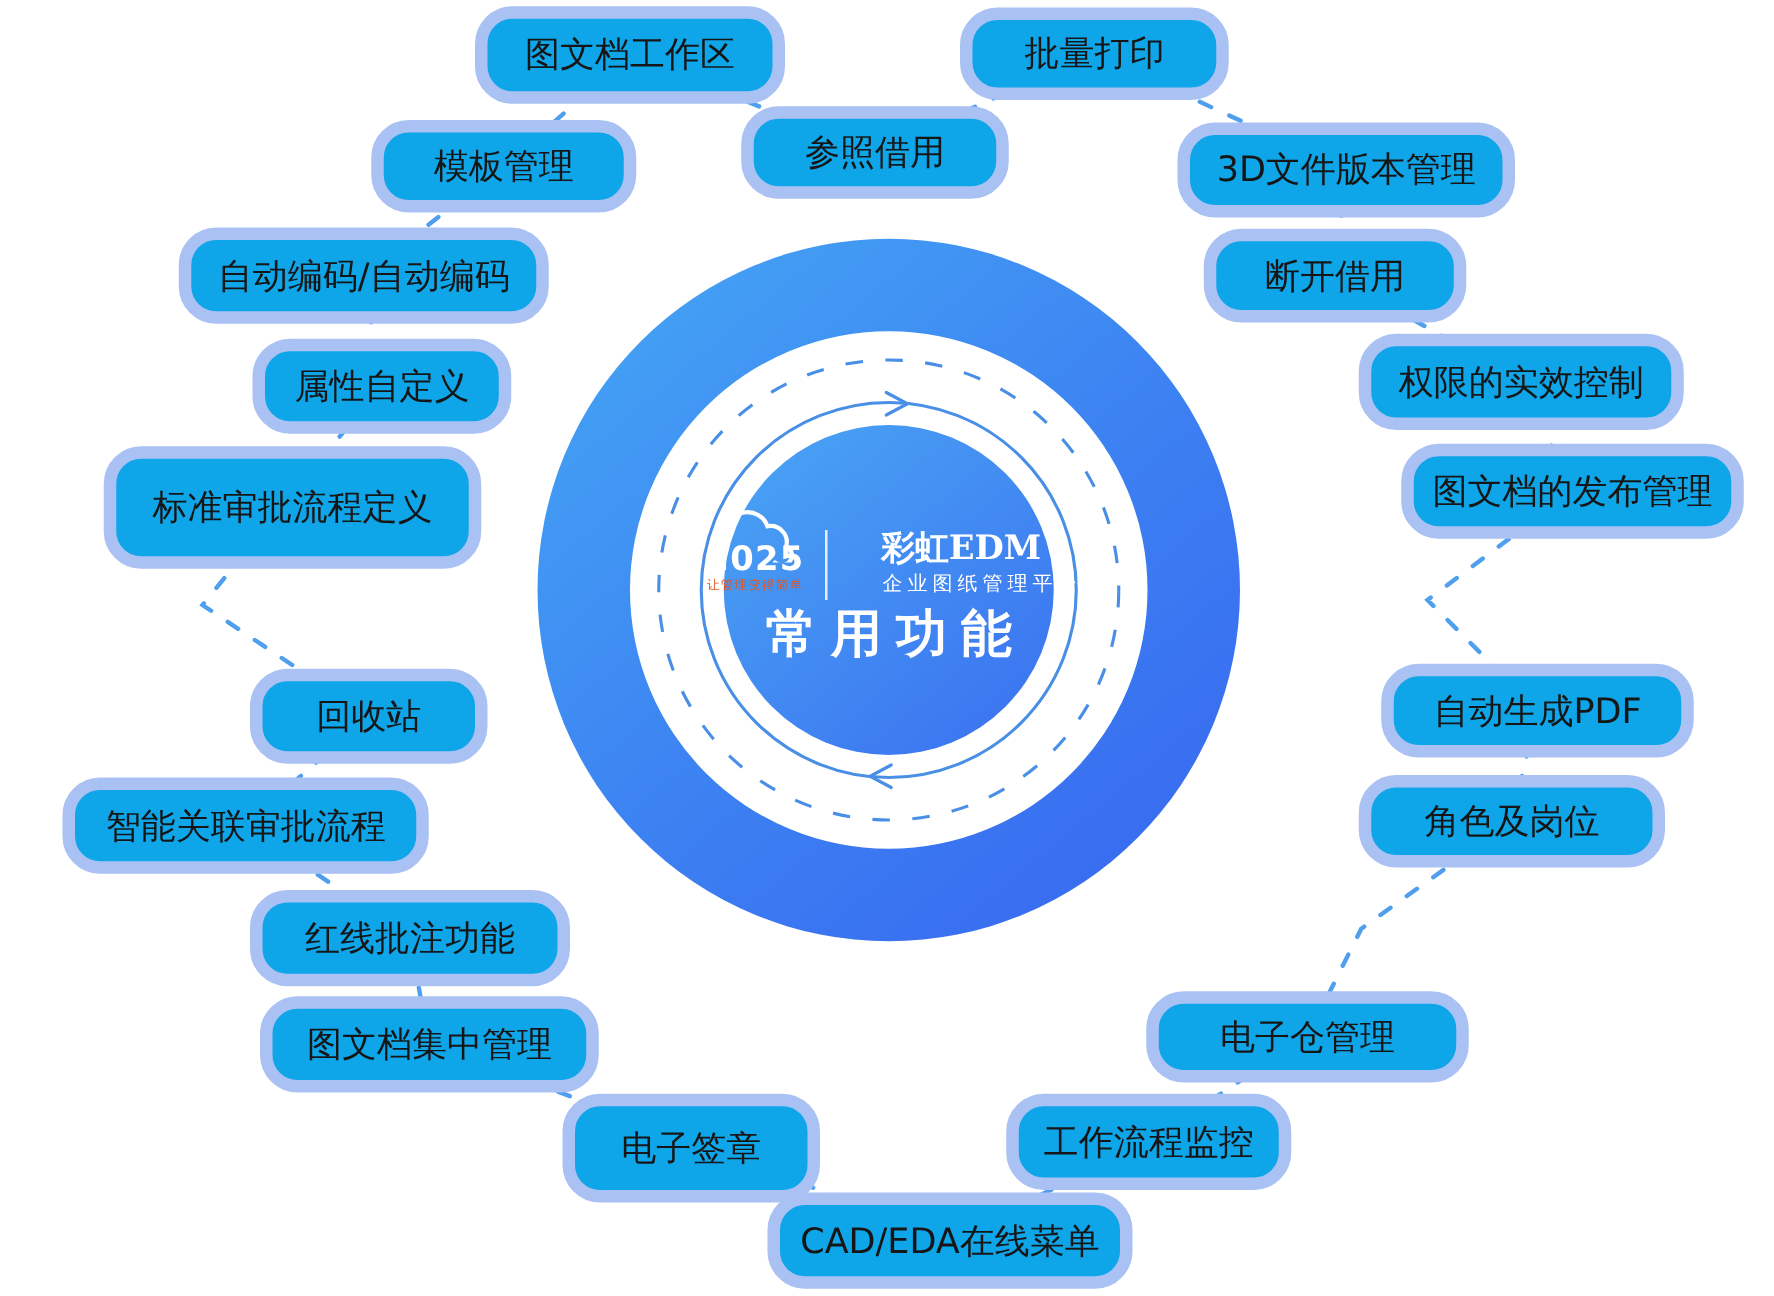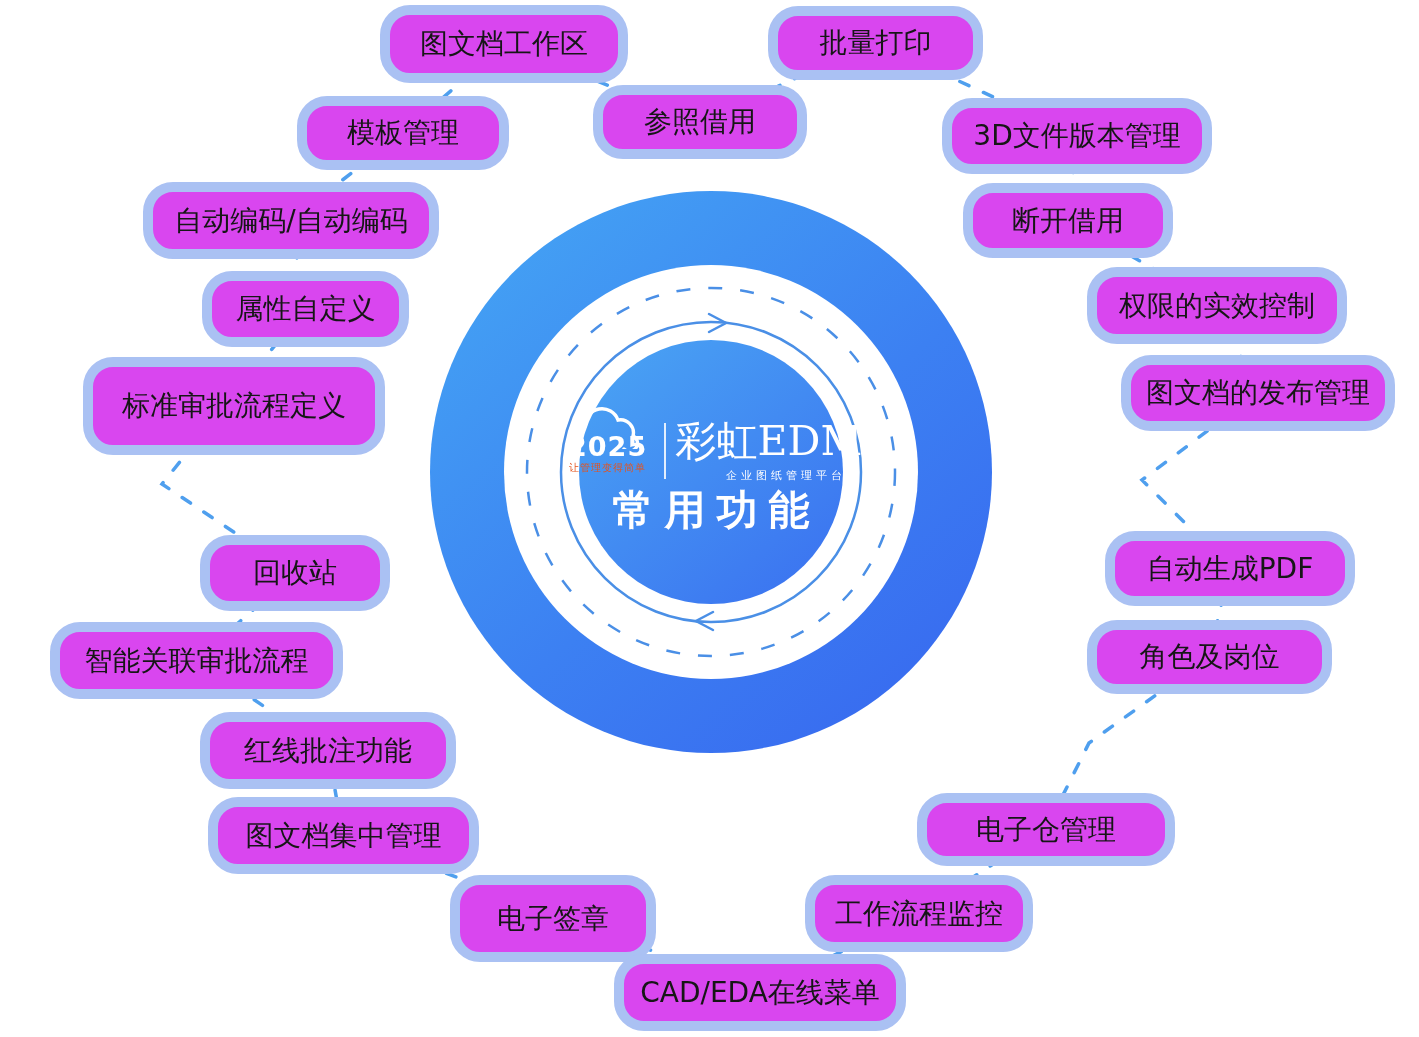--- a/index.html
+++ b/index.html
@@ -25,27 +25,27 @@
     display:flex;flex-direction:column;align-items:center;justify-content:center;
     color:#ffffff;
   }
   .logo-row{display:flex;align-items:center;margin-top:14px;}
   .logo-2025{position:relative;width:96px;display:flex;flex-direction:column;align-items:center;}
   .logo-2025 .cloud{position:absolute;left:2px;top:-26px;}
   .logo-year{font-size:27px;font-weight:bold;letter-spacing:1px;line-height:1;margin-top:4px;}
   .logo-slogan{font-size:10px;line-height:1;margin-top:3px;letter-spacing:1px;white-space:nowrap;}
   .brand-divider{width:2px;height:56px;background:rgba(255,255,255,.85);margin:0 10px 0 8px;}
   .brand-block{display:flex;flex-direction:column;align-items:center;}
-  .brand-name{font-size:41px;font-weight:normal;line-height:1.05;white-space:nowrap;}
+  .brand-name{font-size:27px;font-weight:bold;line-height:1.05;white-space:nowrap;}
   .brand-name .latin{font-family:"DejaVu Serif","Liberation Serif",serif;}
-  .brand-subtitle{font-size:11px;letter-spacing:4px;margin-top:4px;white-space:nowrap;margin-left:34px;}
+  .brand-subtitle{font-size:16px;letter-spacing:4px;margin-top:4px;white-space:nowrap;margin-left:34px;}
   .center-title{font-size:41px;font-weight:bold;letter-spacing:11px;padding-left:11px;white-space:nowrap;}
   
   .pill{
-    position:absolute;z-index:2;box-sizing:border-box;background:#d946ef;
+    position:absolute;z-index:2;box-sizing:border-box;background:#0ea5e9;
     border:10px solid #aac1f3;border-radius:30px;
     display:flex;align-items:center;justify-content:center;
     font-size:28px;color:#161616;white-space:nowrap;
   }
 </style>
 </head>
 <body>
 
 <div class="canvas">
 

